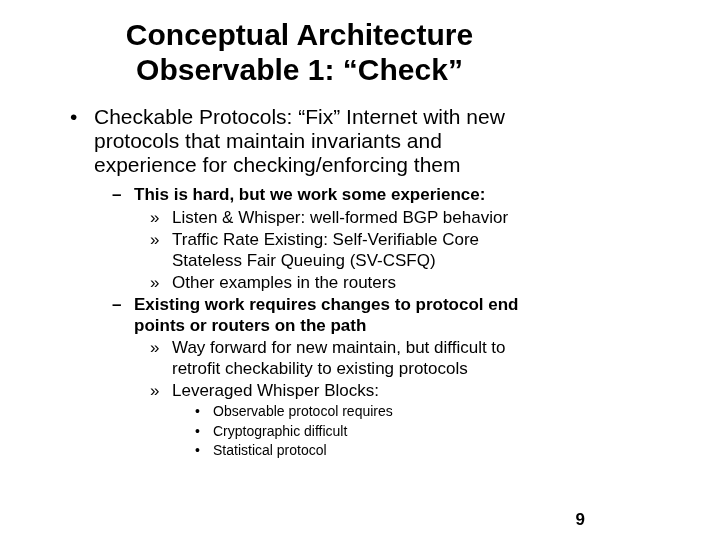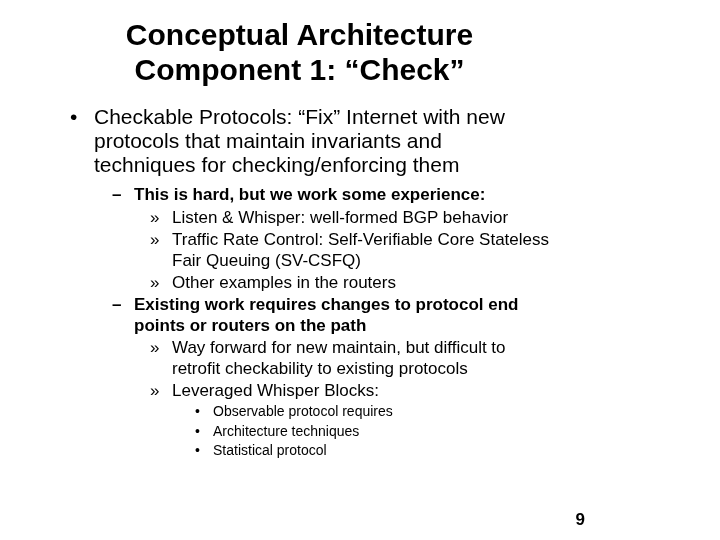--- a/index.html
+++ b/index.html
@@ -66,40 +66,40 @@
       font-weight: bold;
     }
   </style>
 </head>
 <body>
 
 <div class="slide">
 
   <div class="title">
     <span class="title-line">Conceptual Architecture</span>
-    <span class="title-line">Component 1: “Check”</span>
+    <span class="title-line">Observable 1: “Check”</span>
   </div>
 
   <div class="b1">
     <span class="bullet">•</span>
-    <span class="txt">Checkable Protocols: “Fix” Internet with new protocols that maintain invariants and techniques for checking/enforcing them</span>
+    <span class="txt">Checkable Protocols: “Fix” Internet with new protocols that maintain invariants and experience for checking/enforcing them</span>
   </div>
 
   <div class="b2">
     <span class="bullet">–</span>
     <span class="txt">This is hard, but we work some experience:</span>
   </div>
 
   <div class="b3">
     <span class="bullet">»</span>
     <span class="txt">Listen &amp; Whisper: well-formed BGP behavior</span>
   </div>
   <div class="b3">
     <span class="bullet">»</span>
-    <span class="txt">Traffic Rate Control: Self-Verifiable Core Stateless Fair Queuing (SV-CSFQ)</span>
+    <span class="txt">Traffic Rate Existing: Self-Verifiable Core Stateless Fair Queuing (SV-CSFQ)</span>
   </div>
   <div class="b3">
     <span class="bullet">»</span>
     <span class="txt">Other examples in the routers</span>
   </div>
 
   <div class="b2">
     <span class="bullet">–</span>
     <span class="txt">Existing work requires changes to protocol end points or routers on the path</span>
   </div>
@@ -112,21 +112,21 @@
     <span class="bullet">»</span>
     <span class="txt">Leveraged Whisper Blocks:</span>
   </div>
 
   <div class="b4">
     <span class="bullet">•</span>
     <span class="txt">Observable protocol requires</span>
   </div>
   <div class="b4">
     <span class="bullet">•</span>
-    <span class="txt">Architecture techniques</span>
+    <span class="txt">Cryptographic difficult</span>
   </div>
   <div class="b4">
     <span class="bullet">•</span>
     <span class="txt">Statistical protocol</span>
   </div>
 
   <div class="page-number">9</div>
 
 </div>
 

